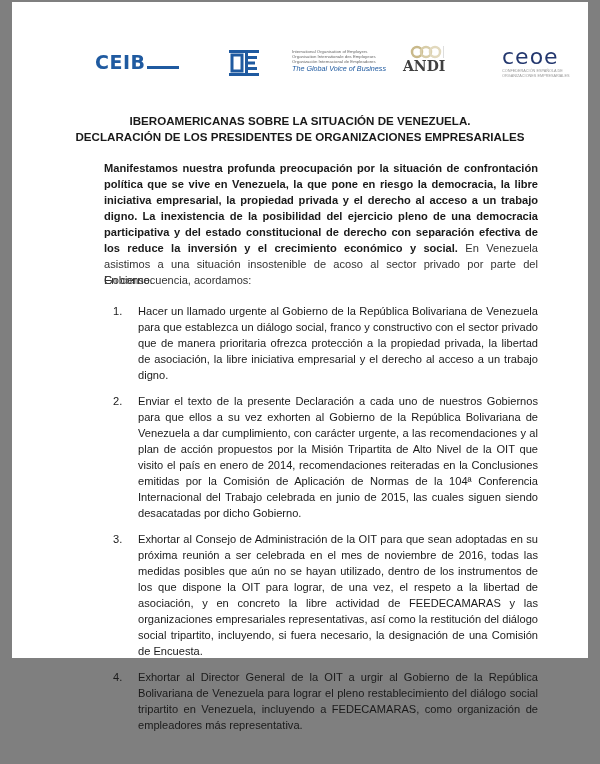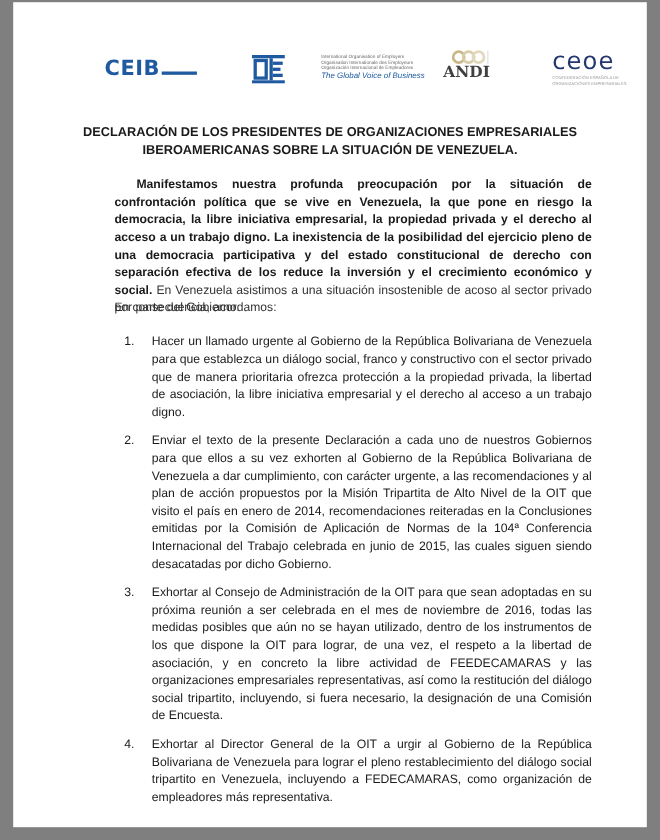--- a/index.html
+++ b/index.html
@@ -1,21 +1,21 @@
 <!DOCTYPE html>
 <html><head>
 <meta charset="utf-8">
 <style>
   html, body { margin: 0; padding: 0; }
   body {
     width: 600px; height: 764px; background: #7f7f7f; position: relative; overflow: hidden;
     font-family: "Liberation Sans", sans-serif;
   }
   .page {
-    position: absolute; left: 12px; top: 2px; width: 576px; height: 750px;
+    position: absolute; left: 12px; top: 2px; width: 576px; height: 656px;
     background: #ffffff;
   }
   .logos { position: absolute; top: 40px; left: 0; width: 576px; height: 40px; }
   .logo-ceib {
     position: absolute; left: 83px; top: 9px;
     font-family: "DejaVu Sans", sans-serif; font-weight: bold; font-size: 19px;
     color: #1f5aa0; letter-spacing: 0.5px;
   }
   .logo-ceib .uline { display: inline-block; width: 32px; height: 3px; background: #1f5aa0; margin-left: 2px; vertical-align: baseline; }
   .logo-ioe { position: absolute; left: 217px; top: 4px; }
@@ -31,21 +31,21 @@
 
   .title {
     position: absolute; left: 20px; top: 111px; width: 536px; text-align: center;
     font-weight: bold; font-size: 11.6px; line-height: 16px; color: #1a1a1a;
   }
   .body-text {
     position: absolute; left: 92px; width: 434px;
     font-size: 11.1px; line-height: 16px; color: #1a1a1a; text-align: justify;
   }
   .intro { top: 158px; }
-  .intro b { font-weight: bold; margin-left: 20px; }
+  .intro b { font-weight: bold; }
   .intro .plain { color: #333; }
   .consec { position: absolute; left: 92px; top: 270px; font-size: 11px; line-height: 16px; color: #333; }
   .list { position: absolute; left: 92px; top: 301px; width: 434px; margin: 0; padding: 0; list-style: none; }
   .list li { position: relative; padding-left: 34px; font-size: 11.1px; line-height: 16px; color: #1a1a1a; text-align: justify; margin-bottom: 10px; }
   .list li .num { position: absolute; left: 9px; top: 0; }
 </style>
 </head>
 <body>
 
 <div class="page">
@@ -84,22 +84,22 @@
     </div>
 
     <div class="logo-ceoe">
       <div class="ceoe-word">ceoe</div>
       <div class="ceoe-sub">CONFEDERACIÓN ESPAÑOLA DE</div>
       <div class="ceoe-sub" style="margin-top:0">ORGANIZACIONES EMPRESARIALES</div>
     </div>
   </div>
 
   <div class="title">
+    <div>IBEROAMERICANAS SOBRE LA SITUACIÓN DE VENEZUELA.</div>
     <div>DECLARACIÓN DE LOS PRESIDENTES DE ORGANIZACIONES EMPRESARIALES</div>
-    <div>IBEROAMERICANAS SOBRE LA SITUACIÓN DE VENEZUELA.</div>
   </div>
 
   <div class="body-text intro"><b>Manifestamos nuestra profunda preocupación por la situación de confrontación política que se vive en Venezuela, la que pone en riesgo la democracia, la libre iniciativa empresarial, la propiedad privada y el derecho al acceso a un trabajo digno.  La inexistencia de la posibilidad del ejercicio pleno de una democracia participativa y del estado constitucional de derecho con separación efectiva de los reduce la inversión y el crecimiento económico y social.</b><span class="plain"> En Venezuela asistimos a una situación insostenible de acoso al sector privado por parte del Gobierno.</span></div>
 
   <div class="consec">En consecuencia, acordamos:</div>
 
   <ol class="list">
     <li>
       <span class="num">1.</span>
       <span>Hacer un llamado urgente al Gobierno de la República Bolivariana de Venezuela para que establezca un diálogo social, franco y constructivo con el sector privado que de manera prioritaria ofrezca protección a la propiedad privada, la libertad de asociación, la libre iniciativa empresarial y el derecho al acceso a un trabajo digno.</span>

